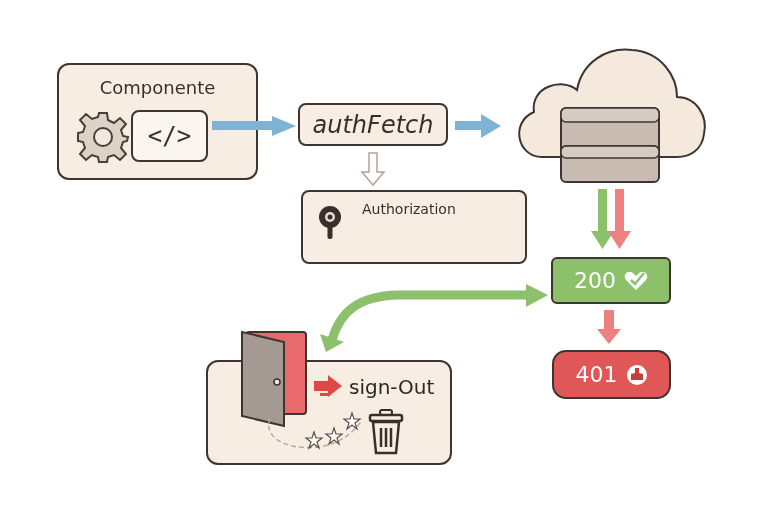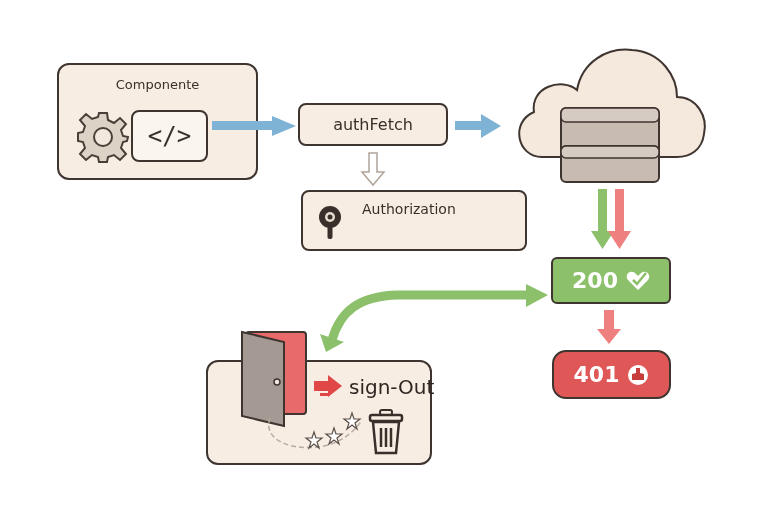--- a/index.html
+++ b/index.html
@@ -2,57 +2,57 @@
 <html><head>
 <meta charset="utf-8">
 <style>
   html, body { margin:0; padding:0; }
   body { width:768px; height:512px; background:#ffffff; position:relative; overflow:hidden;
          font-family:"DejaVu Sans", sans-serif; color:#3a302b; }
   .box { position:absolute; background:#f8ede3; border:2px solid #3f3530; border-radius:12px; box-sizing:border-box; }
   svg { position:absolute; overflow:visible; }
   .lbl { position:absolute; white-space:nowrap; }
   .status { position:absolute; border:2px solid #3f3530; border-radius:6px; box-sizing:border-box;
-            display:flex; align-items:center; justify-content:center; color:#fff; font-weight:bold; font-size:22px; }
+            display:flex; align-items:center; justify-content:center; color:#fff; font-weight:normal; font-size:22px; }
 </style>
 </head>
 <body>
 
 <div class="box" style="left:57px;top:63px;width:201px;height:117px;">
-  <div class="lbl" style="left:0;right:0;top:12px;text-align:center;font-size:13px;">Componente</div>
+  <div class="lbl" style="left:0;right:0;top:12px;text-align:center;font-size:18px;">Componente</div>
 </div>
 <svg style="left:76px;top:110px;" width="54" height="54" viewBox="0 0 54 54">
   <g transform="translate(27,27)" fill="#ddd2c6" stroke="#4a3f38" stroke-width="2">
     <path d="M-4,-24 L4,-24 L5,-17 L11,-14 L17,-19 L23,-13 L18,-7 L20,-1 L25,0 L24,4 L20,5 L18,11 L23,17 L17,23 L11,18 L5,20 L4,25 L-4,25 L-5,20 L-11,18 L-17,23 L-23,17 L-18,11 L-20,5 L-25,4 L-25,-4 L-20,-5 L-18,-11 L-23,-17 L-17,-23 L-11,-18 L-5,-20 Z"></path>
     <circle r="9" fill="#f3e8dd"></circle>
   </g>
 </svg>
 <div class="box" style="left:131px;top:110px;width:77px;height:52px;border-radius:8px;background:#fbf5ef;display:flex;align-items:center;justify-content:center;">
   <span style="font-size:24px;font-family:'DejaVu Sans Mono',monospace;">&lt;/&gt;</span>
 </div>
 
 <svg style="left:212px;top:116px;" width="86" height="20">
   <rect x="0" y="5" width="62" height="9" fill="#7fb3d5"></rect>
   <polygon points="60,0 84,10 60,20" fill="#7fb3d5"></polygon>
 </svg>
 
 <div class="box" style="left:298px;top:103px;width:150px;height:43px;border-radius:8px;display:flex;align-items:center;justify-content:center;">
-  <span style="font-size:16px;">authFetch</span>
+  <span style="font-size:24px;font-style:italic;">authFetch</span>
 </div>
 
 <svg style="left:455px;top:114px;" width="48" height="24">
   <rect x="0" y="7" width="28" height="9" fill="#7fb3d5"></rect>
   <polygon points="26,0 46,12 26,24" fill="#7fb3d5"></polygon>
 </svg>
 
 <svg style="left:360px;top:152px;" width="26" height="36">
   <path d="M9,1 L17,1 L17,20 L24,20 L13,33 L2,20 L9,20 Z" fill="none" stroke="#b0a49a" stroke-width="1.5"></path>
 </svg>
 
-<div class="box" style="left:301px;top:190px;width:226px;height:61px;border-radius:8px;">
+<div class="box" style="left:301px;top:190px;width:226px;height:74px;border-radius:8px;">
   <div class="lbl" style="left:59px;top:9px;font-size:14px;">Authorization</div>
 </div>
 <svg style="left:317px;top:205px;" width="26" height="36">
   <circle cx="13" cy="12" r="11" fill="#3a302b"></circle>
   <circle cx="13" cy="12" r="5" fill="#e8ddd2"></circle>
   <circle cx="13" cy="12" r="2.5" fill="#3a302b"></circle>
   <rect x="10.5" y="21" width="5" height="13" rx="2" fill="#3a302b"></rect>
 </svg>
 
 <svg style="left:512px;top:42px;" width="196" height="145" viewBox="0 0 196 145">
@@ -90,21 +90,21 @@
     <path d="M9,4 L13,4 L13,9 L17,10 L17,16 L5,16 L5,10 L9,9 Z" fill="#c73d3d"></path>
   </svg>
 </div>
 
 <svg style="left:318px;top:282px;" width="230" height="70">
   <path d="M14,58 C22,30 40,14 80,13 L212,13" fill="none" stroke="#8cc06a" stroke-width="9"></path>
   <polygon points="208,2 230,13 208,25" fill="#8cc06a"></polygon>
   <polygon points="2,52 26,60 8,70" fill="#8cc06a"></polygon>
 </svg>
 
-<div class="box" style="left:206px;top:360px;width:226px;height:105px;">
+<div class="box" style="left:206px;top:360px;width:246px;height:105px;">
   <div class="lbl" style="left:141px;top:13px;font-size:20px;color:#2f2722;">sign-Out</div>
 </div>
 
 <svg style="left:240px;top:330px;" width="70" height="100">
   <rect x="6" y="2" width="60" height="82" rx="3" fill="#e96a6a" stroke="#3f3530" stroke-width="2"></rect>
   <path d="M2,2 L44,12 L44,96 L2,86 Z" fill="#a49a93" stroke="#3f3530" stroke-width="2"></path>
   <circle cx="37" cy="52" r="3" fill="#f0e8e0" stroke="#3f3530" stroke-width="1.5"></circle>
 </svg>
 
 <svg style="left:314px;top:375px;" width="30" height="24">

